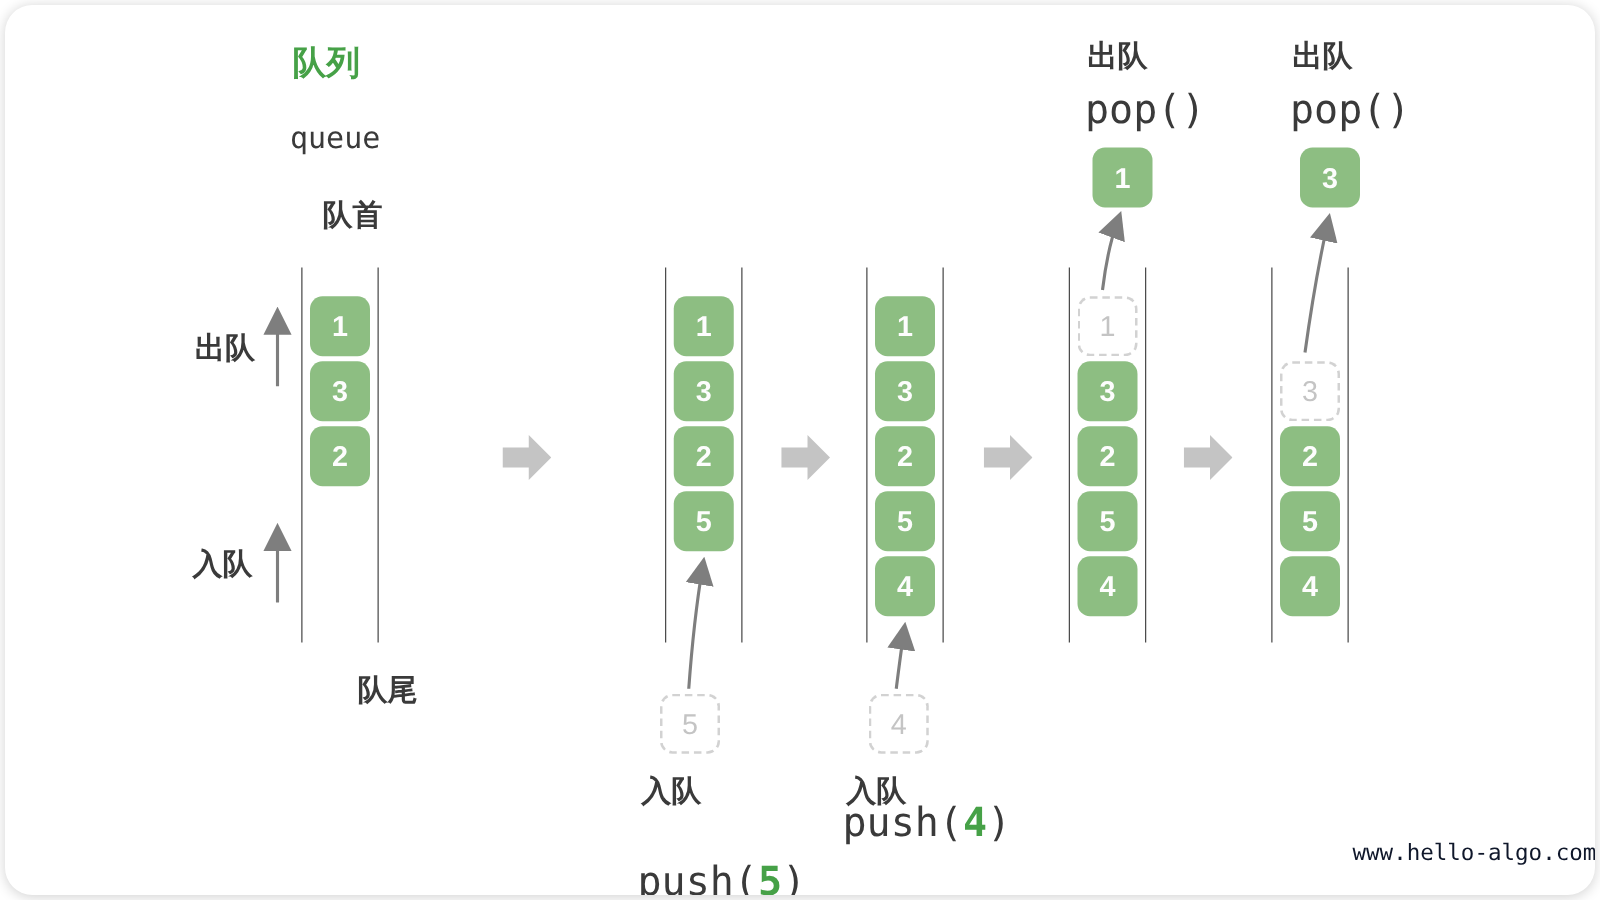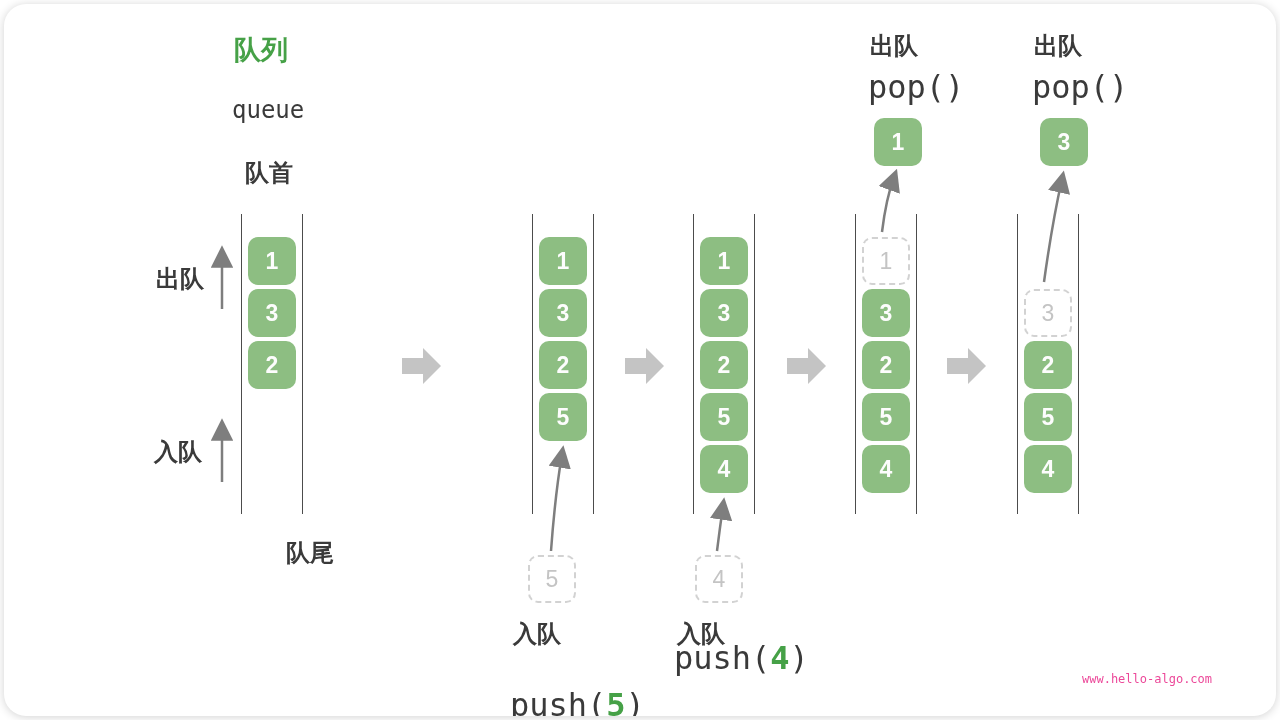--- a/index.html
+++ b/index.html
@@ -52,32 +52,32 @@
   }
   .float-box.solid { background:#8dbe82; color:#fdfdfd; font-weight:700; }
   .float-box.ghost { background:#fff; border:2px dashed #d2d2d2; color:#c4c4c4; font-weight:400; }
   
   .block-arrow { position:absolute; width:39px; height:36px; }
   
   .overlay { position:absolute; left:0; top:0; width:1280px; height:720px; pointer-events:none; }
   .watermark {
     position:absolute; left:1078px; top:668px;
     font-family:"DejaVu Sans Mono", monospace;
-    font-size:12px; color:#ec4899; white-space:nowrap;
+    font-size:18px; color:#0f172a; white-space:nowrap;
   }
 </style>
 </head>
 <body>
 
 <div class="card">
 
   <div class="title-zh">队列</div>
   <div class="title-en mono">queue</div>
 
-  <div class="zh abs" style="left:241px; top:156px;">队首</div>
+  <div class="zh abs" style="left:254px; top:156px;">队首</div>
   <div class="zh abs" style="left:152px; top:262px;">出队</div>
   <div class="zh abs" style="left:150px; top:435px;">入队</div>
   <div class="zh abs" style="left:243px; top:536px;margin-left:39px;">队尾</div>
 
   <div class="queue-col" style="left:237px;">
     <div class="qbox s0">1</div>
     <div class="qbox s1">3</div>
     <div class="qbox s2">2</div>
   </div>
 

